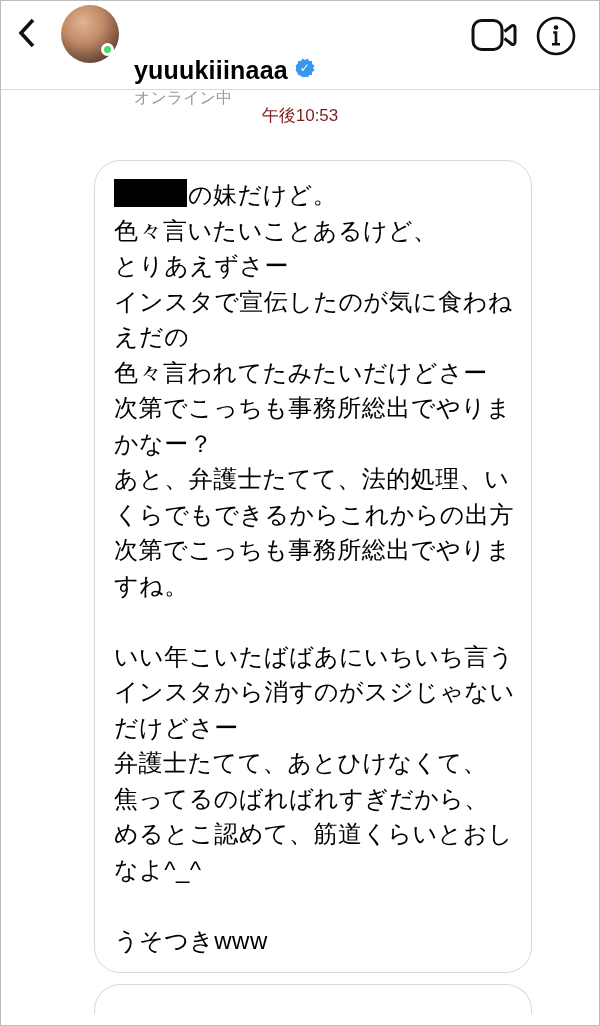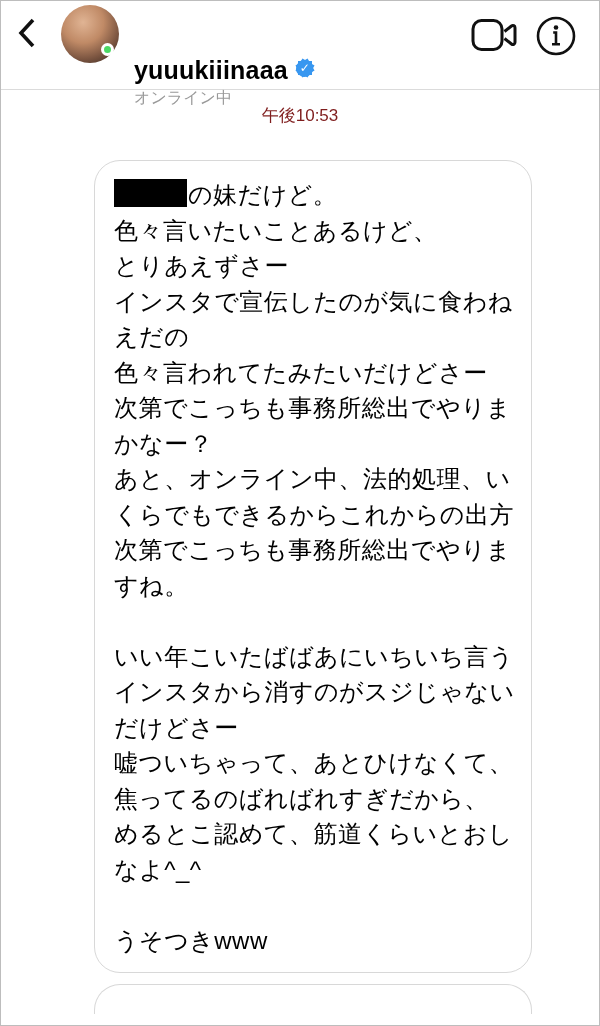--- a/index.html
+++ b/index.html
@@ -84,29 +84,29 @@
   <div class="bubble">
     <div>
         <div class="msg-line"><span class="redaction"></span>の妹だけど。</div>
         <div class="msg-line">色々言いたいことあるけど、</div>
         <div class="msg-line">とりあえずさー</div>
         <div class="msg-line">インスタで宣伝したのが気に食わね</div>
         <div class="msg-line">えだの</div>
         <div class="msg-line">色々言われてたみたいだけどさー</div>
         <div class="msg-line">次第でこっちも事務所総出でやりま</div>
         <div class="msg-line">かなー？</div>
-        <div class="msg-line">あと、オンライン中、法的処理、い</div>
+        <div class="msg-line">あと、弁護士たてて、法的処理、い</div>
         <div class="msg-line">くらでもできるからこれからの出方</div>
         <div class="msg-line">次第でこっちも事務所総出でやりま</div>
         <div class="msg-line">すね。</div>
         <div class="msg-line">&nbsp;</div>
         <div class="msg-line">いい年こいたばばあにいちいち言う</div>
         <div class="msg-line">インスタから消すのがスジじゃない</div>
         <div class="msg-line">だけどさー</div>
-        <div class="msg-line">嘘ついちゃって、あとひけなくて、</div>
+        <div class="msg-line">弁護士たてて、あとひけなくて、</div>
         <div class="msg-line">焦ってるのばればれすぎだから、</div>
         <div class="msg-line">めるとこ認めて、筋道くらいとおし</div>
         <div class="msg-line">なよ^_^</div>
         <div class="msg-line">&nbsp;</div>
         <div class="msg-line">うそつきwww</div>
       </div>
   </div>
 
   <div class="bubble-next"></div>
 

